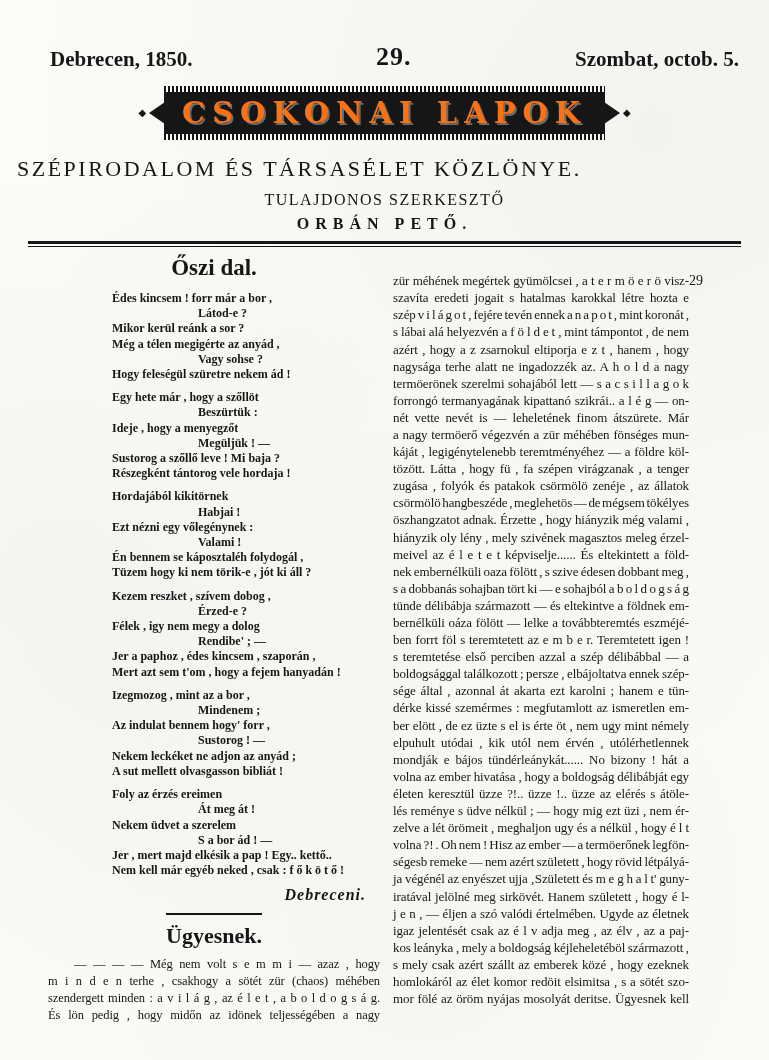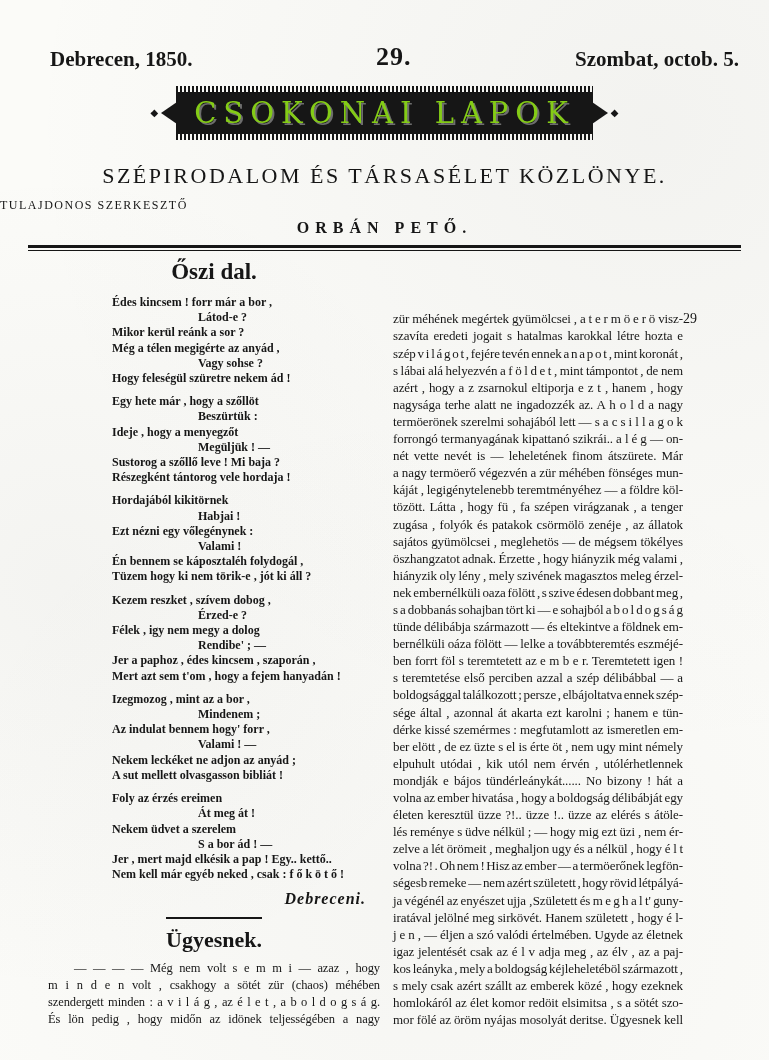--- a/index.html
+++ b/index.html
@@ -24,29 +24,29 @@
   .topbar .day{font-size:21px;}
   
   .masthead{display:flex;align-items:center;justify-content:center;margin-top:13px;height:56px;}
   .orn{font-size:10px;color:#161616;margin:0 3px;line-height:1;}
   .taper{width:0;height:0;border-top:11px solid transparent;border-bottom:11px solid transparent;}
   .taper.left{border-right:16px solid #161616;margin-right:-1px;}
   .taper.right{border-left:16px solid #161616;margin-left:-1px;}
   .band-wrap{display:flex;flex-direction:column;}
   .fringe{height:6px;background:repeating-linear-gradient(90deg,#161616 0 2px,transparent 2px 4px);}
   .band-core{background:#161616;padding:2px 18px;}
-  .band-title{font-family:"DejaVu Serif",serif;font-weight:normal;font-size:29px;
-    letter-spacing:7px;color:#84cc16;text-shadow:2px 2px 0 #6d6d6d;white-space:nowrap;line-height:38px;}
-  
-  .subtitle{text-align:center;margin-top:22px;font-size:22px;letter-spacing:2.5px;}
-  .editor-label{margin-top:9px;font-size:12px;letter-spacing:1.5px;}
+  .band-title{font-family:"DejaVu Serif",serif;font-weight:bold;font-size:29px;
+    letter-spacing:7px;color:#f97316;text-shadow:2px 2px 0 #6d6d6d;white-space:nowrap;line-height:38px;}
+  
+  .subtitle{margin-top:15px;font-size:22px;letter-spacing:2.5px;padding-left:17px;}
+  .editor-label{text-align:center;margin-top:9px;font-size:16px;letter-spacing:1.5px;}
   .editor-name{text-align:center;margin-top:6px;font-size:16px;font-weight:bold;letter-spacing:6px;}
   .rule-double{margin:8px 28px 0 28px;border-top:3px solid #161616;border-bottom:1px solid #161616;height:2px;}
   
-  .columns{display:flex;align-items:flex-end;padding:8px 44px 0 48px;}
+  .columns{display:flex;align-items:center;padding:8px 44px 0 48px;}
   .col-left{width:332px;flex:none;}
   .col-divider{flex:none;width:2px;border-left:2px solid #1a1a1a;border-right:2px solid #1a1a1a;margin:0 4px 0 3px;}
   .col-right{flex:1;min-width:0;display:flex;flex-direction:row;}
   
   .poem-title{text-align:center;font-size:23px;font-weight:bold;margin:0 0 10px 0;}
   .stanza{margin-bottom:8px;}
   .poem-line{font-size:12px;line-height:15.2px;font-weight:bold;padding-left:64px;white-space:nowrap;}
   .poem-line.indent{padding-left:150px;}
   .signature{text-align:right;padding-right:14px;font-weight:bold;font-style:italic;
     font-size:16px;margin-top:3px;letter-spacing:1px;}
@@ -123,62 +123,63 @@
             <div class="poem-line indent">Érzed-e ?</div>
             <div class="poem-line">Félek , igy nem megy a dolog</div>
             <div class="poem-line indent">Rendibe' ; —</div>
             <div class="poem-line">Jer a paphoz , édes kincsem , szaporán ,</div>
             <div class="poem-line">Mert azt sem t'om , hogy a fejem hanyadán !</div>
           </div>
           <div class="stanza">
             <div class="poem-line">Izegmozog , mint az a bor ,</div>
             <div class="poem-line indent">Mindenem ;</div>
             <div class="poem-line">Az indulat bennem hogy' forr ,</div>
-            <div class="poem-line indent">Valami ! —</div>
+            <div class="poem-line indent">Sustorog ! —</div>
             <div class="poem-line">Nekem leckéket ne adjon az anyád ;</div>
             <div class="poem-line">A sut mellett olvasgasson bibliát !</div>
           </div>
           <div class="stanza">
             <div class="poem-line">Foly az érzés ereimen</div>
             <div class="poem-line indent">Át meg át !</div>
             <div class="poem-line">Nekem üdvet a szerelem</div>
             <div class="poem-line indent">S a bor ád ! —</div>
             <div class="poem-line">Jer , mert majd elkésik a pap ! Egy.. kettő..</div>
             <div class="poem-line">Nem kell már egyéb neked , csak : f ő k ö t ő !</div>
           </div>
         </div>
       <div class="signature">Debreceni.</div>
       <div class="short-rule"></div>
       <div class="article-title">Ügyesnek.</div>
       <div>
           <div class="prose-line first">— — — — Még nem volt s e m m i — azaz , hogy</div>
-          <div class="prose-line">m i n d e n volt , csakhogy a sötét zür (chaos) méhében</div>
+          <div class="prose-line">m i n d e n terhe , csakhogy a sötét zür (chaos) méhében</div>
           <div class="prose-line">szendergett minden : a v i l á g , az é l e t , a b o l d o g s á g.</div>
           <div class="prose-line">És lön pedig , hogy midőn az idönek teljességében a nagy</div>
         </div>
     </div>
     <div class="col-divider"></div>
     <div class="col-right">
       <div>
           <div class="col-line">zür méhének megértek gyümölcsei , a t e r m ö e r ö visz-</div>
           <div class="col-line">szavíta eredeti jogait s hatalmas karokkal létre hozta e</div>
           <div class="col-line">szép v i l á g o t , fejére tevén ennek a n a p o t , mint koronát ,</div>
           <div class="col-line">s lábai alá helyezvén a f ö l d e t , mint támpontot , de nem</div>
           <div class="col-line">azért , hogy a z zsarnokul eltiporja e z t , hanem , hogy</div>
           <div class="col-line">nagysága terhe alatt ne ingadozzék az. A h o l d a nagy</div>
           <div class="col-line">termöerönek szerelmi sohajából lett — s a c s i l l a g o k</div>
           <div class="col-line">forrongó termanyagának kipattanó szikrái.. a l é g — on-</div>
           <div class="col-line">nét vette nevét is — leheletének finom átszürete. Már</div>
           <div class="col-line">a nagy termöerő végezvén a zür méhében fönséges mun-</div>
           <div class="col-line">káját , legigénytelenebb teremtményéhez — a földre köl-</div>
           <div class="col-line">tözött. Látta , hogy fü , fa szépen virágzanak , a tenger</div>
           <div class="col-line">zugása , folyók és patakok csörmölö zenéje , az állatok</div>
-          <div class="col-line">sajátos gyümölcsei , meglehetös — de mégsem tökélyes</div>
+          <div class="col-line">csörmölö hangbeszéde , meglehetös — de mégsem tökélyes</div>
           <div class="col-line">öszhangzatot adnak. Érzette , hogy hiányzik még valami ,</div>
           <div class="col-line">hiányzik oly lény , mely szivének magasztos meleg érzel-</div>
+          <div class="col-line">meivel az é l e t e t képviselje...... És eltekintett a föld-</div>
           <div class="col-line">nek embernélküli oaza fölött , s szive édesen dobbant meg ,</div>
           <div class="col-line">s a dobbanás sohajban tört ki — e sohajból a b o l d o g s á g</div>
           <div class="col-line">tünde délibábja származott — és eltekintve a földnek em-</div>
           <div class="col-line">bernélküli oáza fölött — lelke a továbbteremtés eszméjé-</div>
           <div class="col-line">ben forrt föl s teremtetett az e m b e r. Teremtetett igen !</div>
           <div class="col-line">s teremtetése első perciben azzal a szép délibábbal — a</div>
           <div class="col-line">boldogsággal találkozott ; persze , elbájoltatva ennek szép-</div>
           <div class="col-line">sége által , azonnal át akarta ezt karolni ; hanem e tün-</div>
           <div class="col-line">dérke kissé szemérmes : megfutamlott az ismeretlen em-</div>
           <div class="col-line">ber elött , de ez üzte s el is érte öt , nem ugy mint némely</div>

